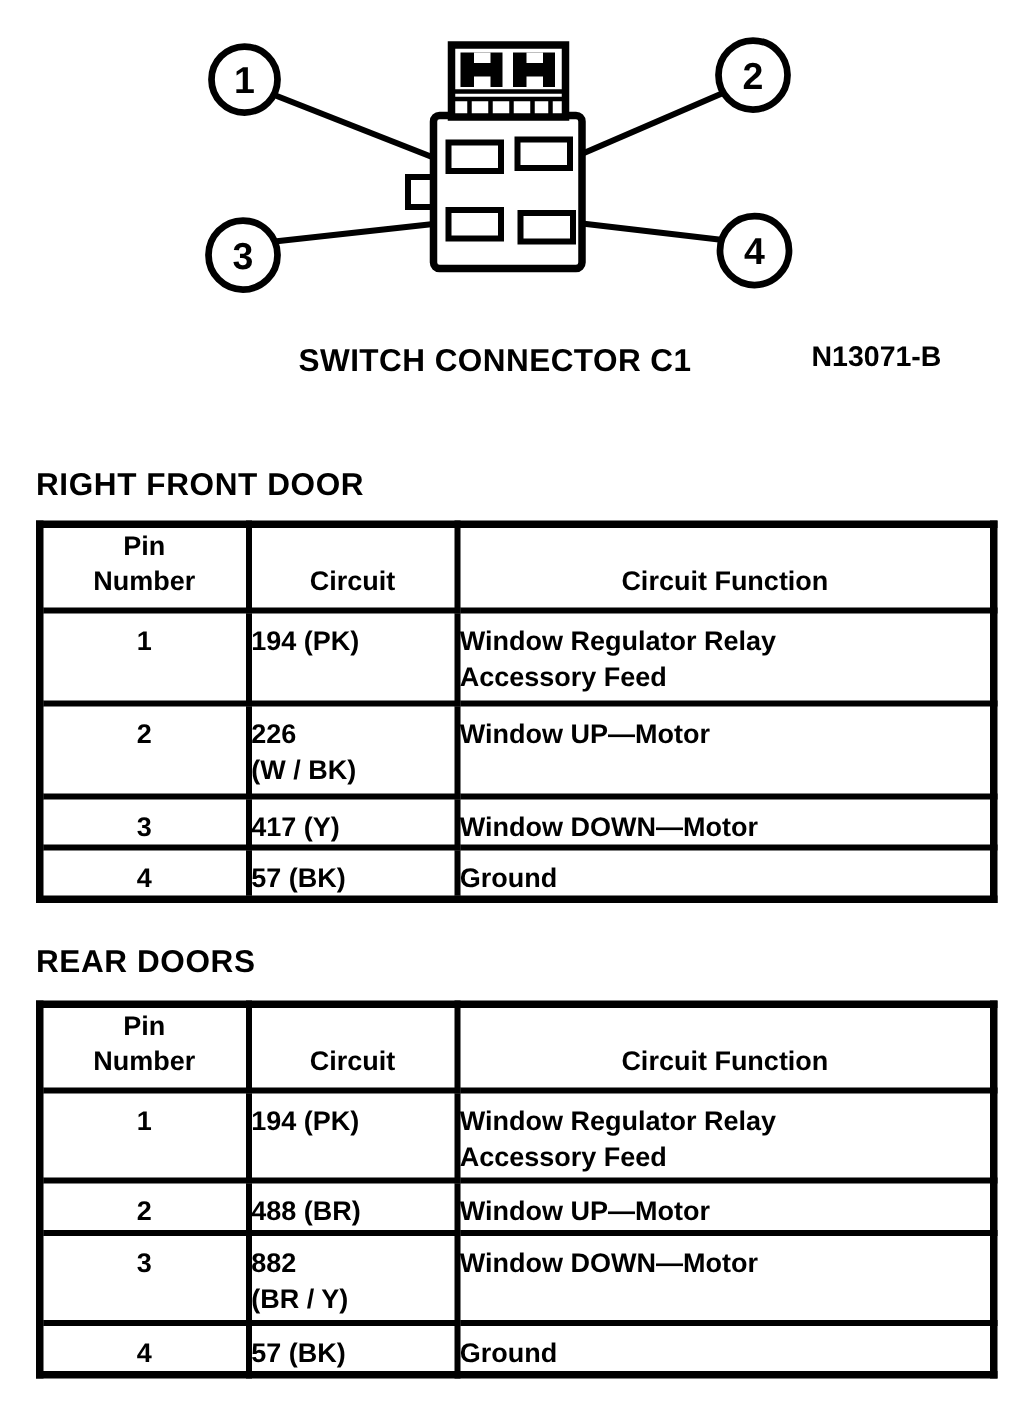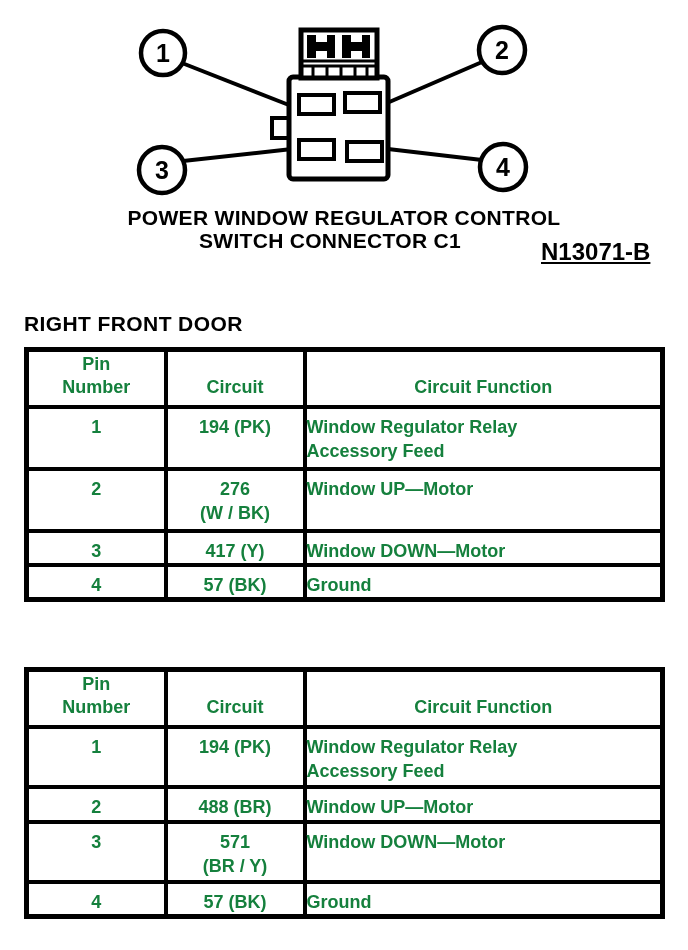--- a/index.html
+++ b/index.html
@@ -18,48 +18,48 @@
     font-family:"Liberation Sans",sans-serif;font-weight:bold;
     font-size:25px;fill:#000;text-anchor:middle;
   }
   .caption{
     position:absolute;left:0;width:688px;text-align:center;
     font-size:21px;letter-spacing:.3px;white-space:nowrap;
   }
   .caption-line1{top:206px;}
   .caption-line2{top:229px;left:-14px;}
   .figure-number{
-    position:absolute;left:541px;top:238px;font-size:24px;white-space:nowrap;text-decoration:underline;
+    position:absolute;left:541px;top:228px;font-size:19px;white-space:nowrap;
   }
 
   
   .tbl-title{
     position:absolute;left:24px;width:636px;text-align:left;
     font-size:21px;letter-spacing:.4px;white-space:nowrap;
   }
   .title-1{top:312px;}
   .title-2{top:630px;}
   table.pin-table{
     position:absolute;left:24px;width:636px;
     border-collapse:collapse;table-layout:fixed;
     font-size:18px;line-height:24px;
   }
   .table-1{top:347px;}
   .table-2{top:667px;}
   table.pin-table th,table.pin-table td{
     border:4px solid #000;white-space:pre-line;
-    font-weight:bold;color:#15803d;padding:0;
+    font-weight:bold;color:#000000;padding:0;
   }
   table.pin-table{border:5px solid #000;}
   table.pin-table th{
     vertical-align:bottom;text-align:center;padding-bottom:6px;line-height:23px;
   }
   table.pin-table td{vertical-align:top;padding-top:6px;}
   td.pin-cell,th.pin-head{text-align:center;}
-  td.circuit-cell,th.circuit-head{text-align:center;}
+  td.circuit-cell,th.circuit-head{}
   td.func-cell{text-align:left;padding-left:9px;padding-right:4px;margin-left:20px;}
   th.func-head{text-align:center;margin-left:28px;}
 </style>
 </head>
 <body>
 
 <div class="page">
 
   <svg class="diagram-svg" width="688" height="300" viewBox="0 0 688 300">
 
@@ -97,21 +97,20 @@
     <circle class="whitefill" stroke-width="4.5" cx="163" cy="53" r="22"></circle>
     <circle class="whitefill" stroke-width="4.5" cx="502" cy="50" r="23"></circle>
     <circle class="whitefill" stroke-width="4.5" cx="162" cy="170" r="23"></circle>
     <circle class="whitefill" stroke-width="4.5" cx="503" cy="167" r="23"></circle>
     <text x="163" y="62">1</text>
     <text x="502" y="59">2</text>
     <text x="162" y="179">3</text>
     <text x="503" y="176">4</text>
   </svg>
 
-  <div class="caption caption-line1">POWER WINDOW REGULATOR CONTROL</div>
   <div class="caption caption-line2">SWITCH CONNECTOR C1</div>
   <div class="figure-number">N13071-B</div>
 
   <div class="tbl-title title-1">RIGHT FRONT DOOR</div>
 
   <table class="pin-table table-1">
     <colgroup>
         <col style="width:139px">
         <col style="width:139px">
         <col style="width:358px">
@@ -124,37 +123,38 @@
       <th class="func-head">Circuit Function</th>
     </tr>
     <tr style="height:62px">
       <td class="pin-cell">1</td>
       <td class="circuit-cell">194 (PK)</td>
       <td class="func-cell">Window Regulator Relay
 Accessory Feed</td>
     </tr>
     <tr style="height:62px">
       <td class="pin-cell">2</td>
-      <td class="circuit-cell">276
+      <td class="circuit-cell">226
 (W / BK)</td>
       <td class="func-cell">Window UP—Motor</td>
     </tr>
     <tr style="height:33px">
       <td class="pin-cell">3</td>
       <td class="circuit-cell">417 (Y)</td>
       <td class="func-cell">Window DOWN—Motor</td>
     </tr>
     <tr style="height:34px">
       <td class="pin-cell">4</td>
       <td class="circuit-cell">57 (BK)</td>
       <td class="func-cell">Ground</td>
     </tr>
   </tbody>
     </table>
 
+  <div class="tbl-title title-2">REAR DOORS</div>
 
   <table class="pin-table table-2">
     <colgroup>
         <col style="width:139px">
         <col style="width:139px">
         <col style="width:358px">
       </colgroup>
     <tbody>
         <tr style="height:57px">
       <th class="pin-head">Pin
@@ -168,21 +168,21 @@
       <td class="func-cell">Window Regulator Relay
 Accessory Feed</td>
     </tr>
     <tr style="height:35px">
       <td class="pin-cell">2</td>
       <td class="circuit-cell">488 (BR)</td>
       <td class="func-cell">Window UP—Motor</td>
     </tr>
     <tr style="height:60px">
       <td class="pin-cell">3</td>
-      <td class="circuit-cell">571
+      <td class="circuit-cell">882
 (BR / Y)</td>
       <td class="func-cell">Window DOWN—Motor</td>
     </tr>
     <tr style="height:34px">
       <td class="pin-cell">4</td>
       <td class="circuit-cell">57 (BK)</td>
       <td class="func-cell">Ground</td>
     </tr>
   </tbody>
     </table>

